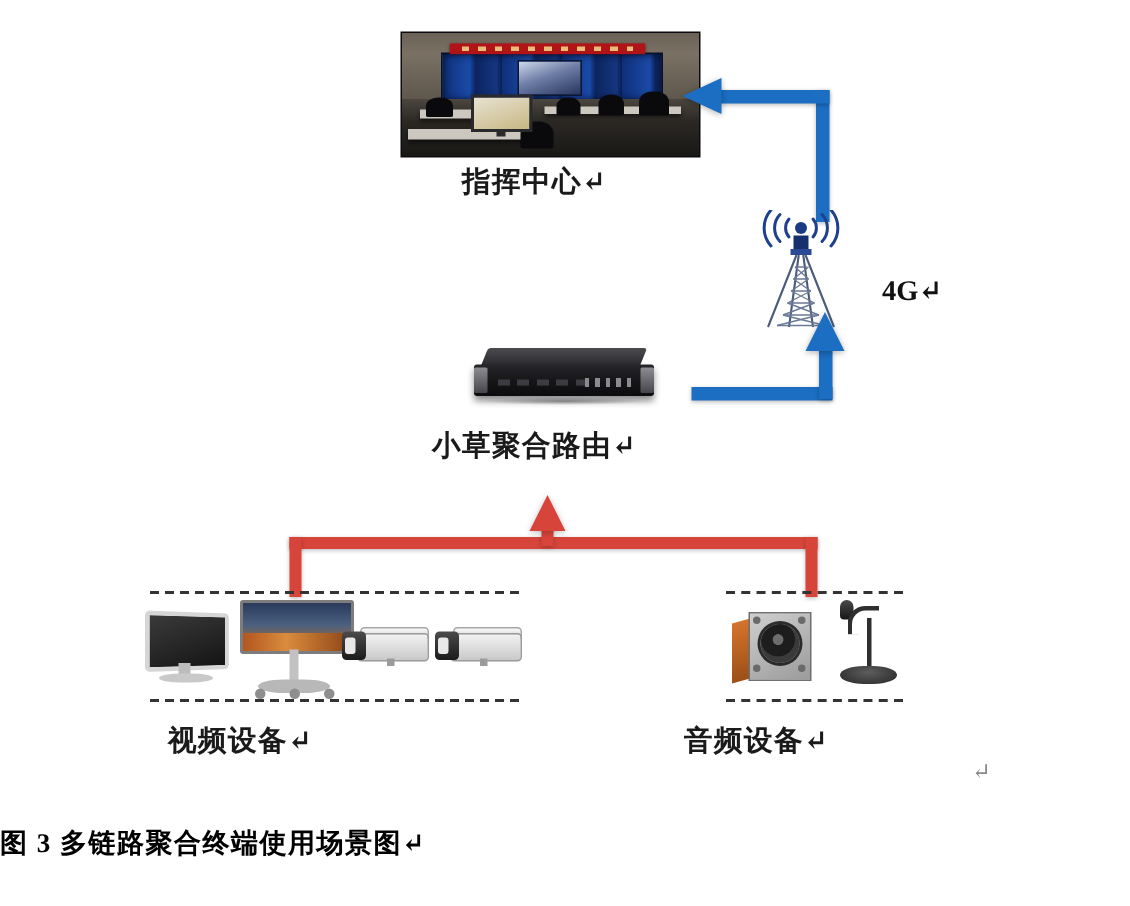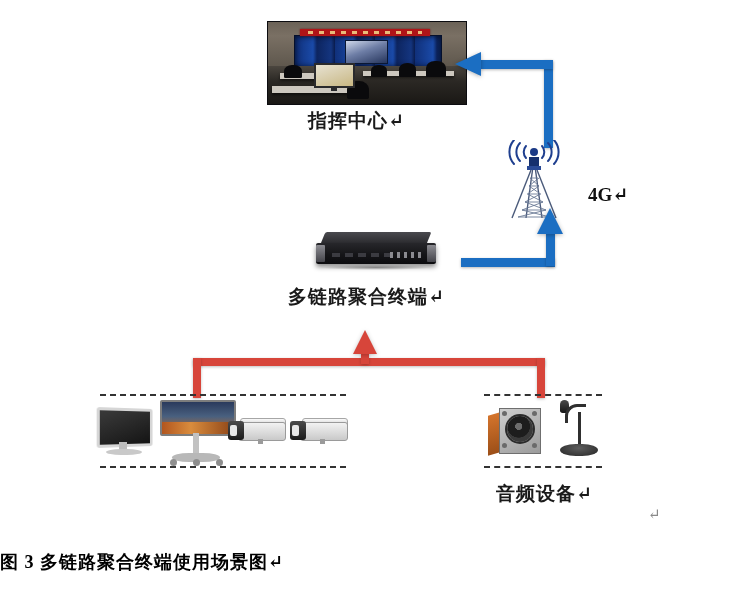--- a/index.html
+++ b/index.html
@@ -315,21 +315,21 @@
   <div class="abs" id="server-device">
     <div class="srv-top"></div>
     <div class="srv-face"></div>
     <div class="srv-ear" style="left:0;"></div>
     <div class="srv-ear" style="right:0;"></div>
     <div class="srv-slots"></div>
     <div class="srv-leds"></div>
     <div class="srv-shadow"></div>
   </div>
 
-  <div class="abs label-cn" style="left:288px; top:284px;">多链路聚合终端↵</div>
+  <div class="abs label-cn" style="left:288px; top:284px;">小草聚合路由↵</div>
 
   <div class="abs red-line" style="left:193px; top:358px; width:352px; height:8px;"></div>
   <div class="abs red-line" style="left:193px; top:358px; width:8px; height:40px;"></div>
   <div class="abs red-line" style="left:537px; top:358px; width:8px; height:40px;"></div>
   <div class="abs red-line" style="left:361px; top:348px; width:8px; height:16px;"></div>
   <div class="abs" style="left:353px; top:330px; width:0; height:0;
               border-left:12px solid transparent; border-right:12px solid transparent;
               border-bottom:24px solid #d7453a;
               filter: drop-shadow(0 1px 2px rgba(0,0,0,.25));"></div>
 
@@ -358,20 +358,21 @@
     <div class="cam-mount"></div>
   </div>
 
   <div class="abs cam" style="left:290px; top:418px;">
     <div class="cam-sun"></div>
     <div class="cam-body"></div>
     <div class="cam-lens"></div>
     <div class="cam-mount"></div>
   </div>
 
+  <div class="abs label-cn" style="left:112px; top:481px;">视频设备↵</div>
 
   <div class="abs dashed" style="left:484px; top:394px; width:118px;"></div>
   <div class="abs dashed" style="left:484px; top:466px; width:118px;"></div>
 
   <div class="abs" id="speaker">
     <div class="spk-side"></div>
     <div class="spk-face"></div>
     <div class="spk-cone"></div>
     <div class="spk-screw" style="left:14px;top:3px;"></div>
     <div class="spk-screw" style="left:44px;top:3px;"></div>
@@ -379,20 +380,20 @@
     <div class="spk-screw" style="left:44px;top:35px;"></div>
   </div>
 
   <div class="abs" id="microphone">
     <div class="mic-head"></div>
     <div class="mic-neck"></div>
     <div class="mic-stem"></div>
     <div class="mic-base"></div>
   </div>
 
-  <div class="abs label-cn" style="left:496px; top:481px;">音频设备↵</div>
+  <div class="abs label-cn" style="left:456px; top:481px;">音频设备↵</div>
 
   <div class="abs pilcrow" id="stray-return">↵</div>
 
   <div class="abs" id="figure-caption">图 3 多链路聚合终端使用场景图↵</div>
 
 
 </div>
 
 </body></html>

